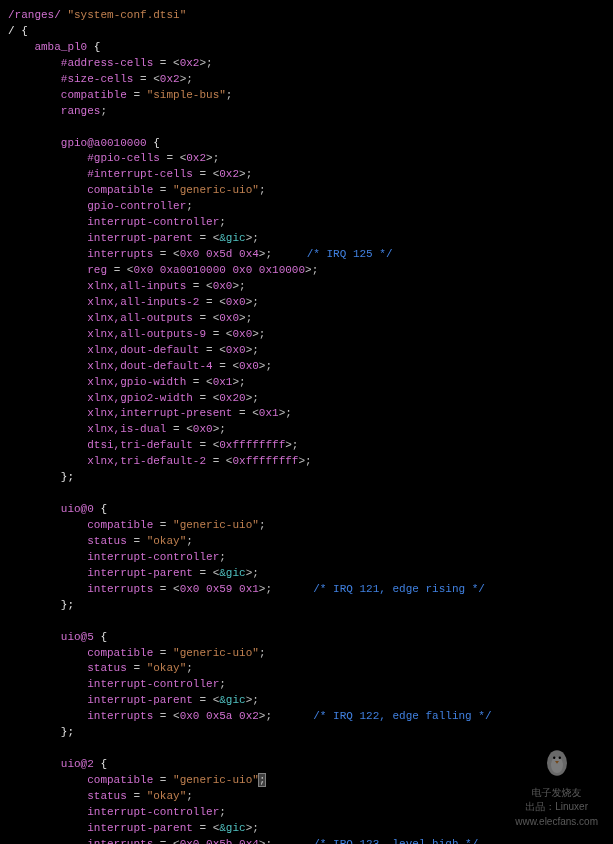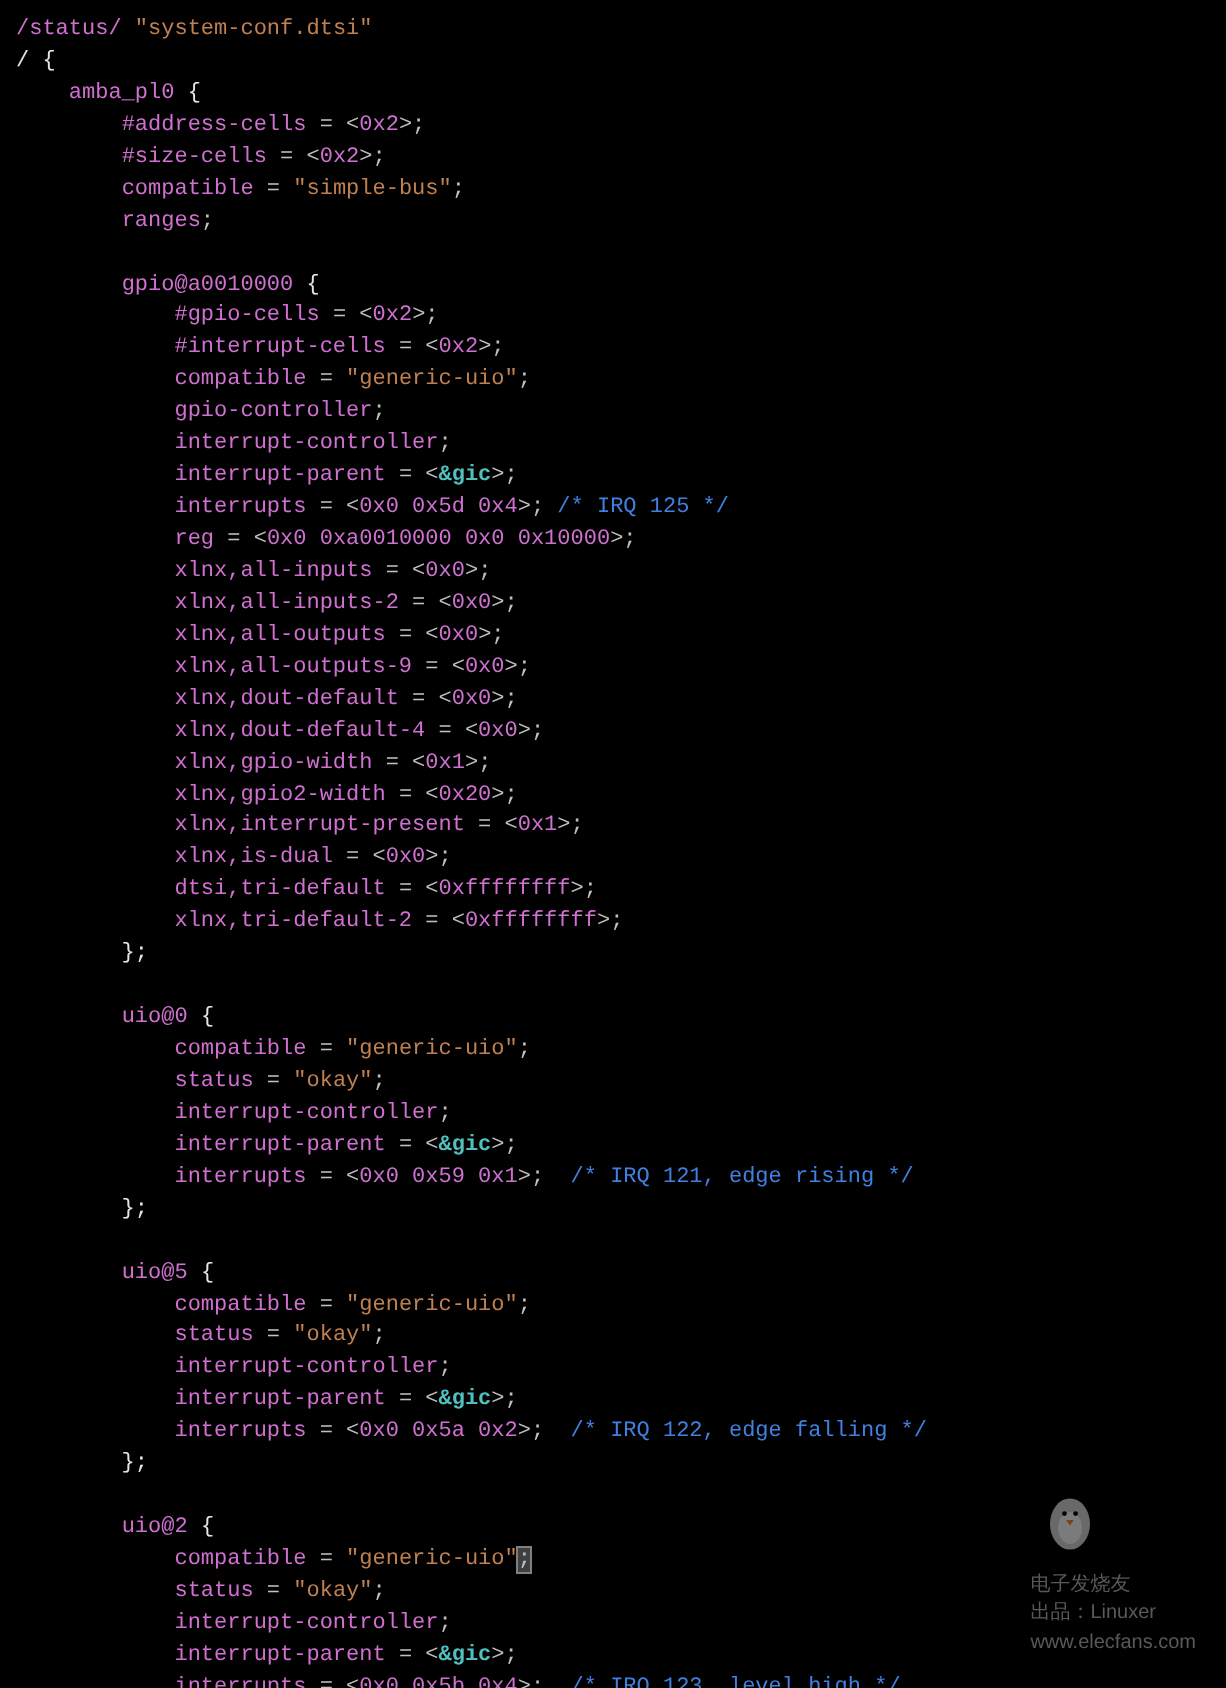--- a/index.html
+++ b/index.html
@@ -17,40 +17,40 @@
     overflow: hidden;
   }
   pre {
     margin: 0;
     white-space: pre;
     font-family: inherit;
   }
   .c-mag { color: #d070d0; }    
   .c-white { color: #e5e5e5; }  
   .c-str { color: #c08050; }    
-  .c-cmt { color: #4080e0; }    
-  .c-ref { color: #50c0c0; font-weight: bold; }    
+  .c-cmt { color: #4080e0; margin-left: 28px; }    
+  .c-ref { color: #50c0c0; }    
   .cursor { background:#404040; outline:1px solid #808080; }
 
   .watermark {
     position: absolute;
     right: 15px;
     bottom: 15px;
     color: #a0a0a0;
     font-size: 10px;
     opacity: 0.55;
-    text-align: left;
+    text-align: center;
     font-family: sans-serif;
   }
   .watermark svg { width:40px; height:40px; }
 </style>
 </head>
 <body>
 
-<pre><span class="c-mag">/status/</span> <span class="c-str">"system-conf.dtsi"</span>
+<pre><span class="c-mag">/ranges/</span> <span class="c-str">"system-conf.dtsi"</span>
 <span class="c-white">/ {</span>
 <span class="c-mag">    amba_pl0</span> <span class="c-white">{</span>
 <span>        <span class="c-mag">#address-cells</span> = &lt;<span class="c-mag">0x2</span>&gt;;</span>
 <span>        <span class="c-mag">#size-cells</span> = &lt;<span class="c-mag">0x2</span>&gt;;</span>
 <span>        <span class="c-mag">compatible</span> = <span class="c-str">"simple-bus"</span>;</span>
 <span>        <span class="c-mag">ranges</span>;</span>
 
 <span>        <span class="c-mag">gpio@a0010000</span> <span class="c-white">{</span></span>
 <span>            <span class="c-mag">#gpio-cells</span> = &lt;<span class="c-mag">0x2</span>&gt;;</span>
 <span>            <span class="c-mag">#interrupt-cells</span> = &lt;<span class="c-mag">0x2</span>&gt;;</span>

